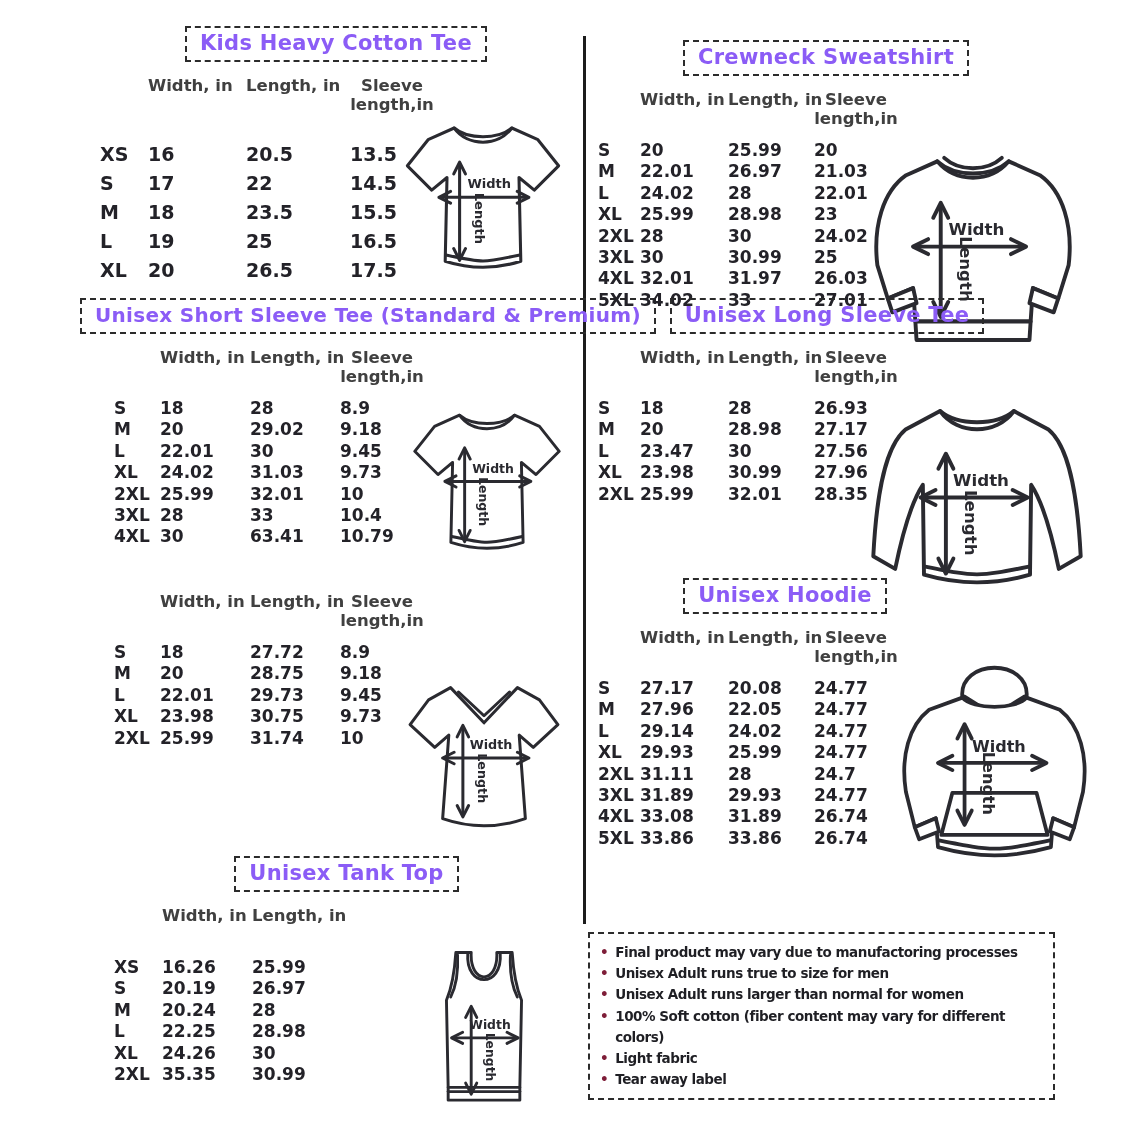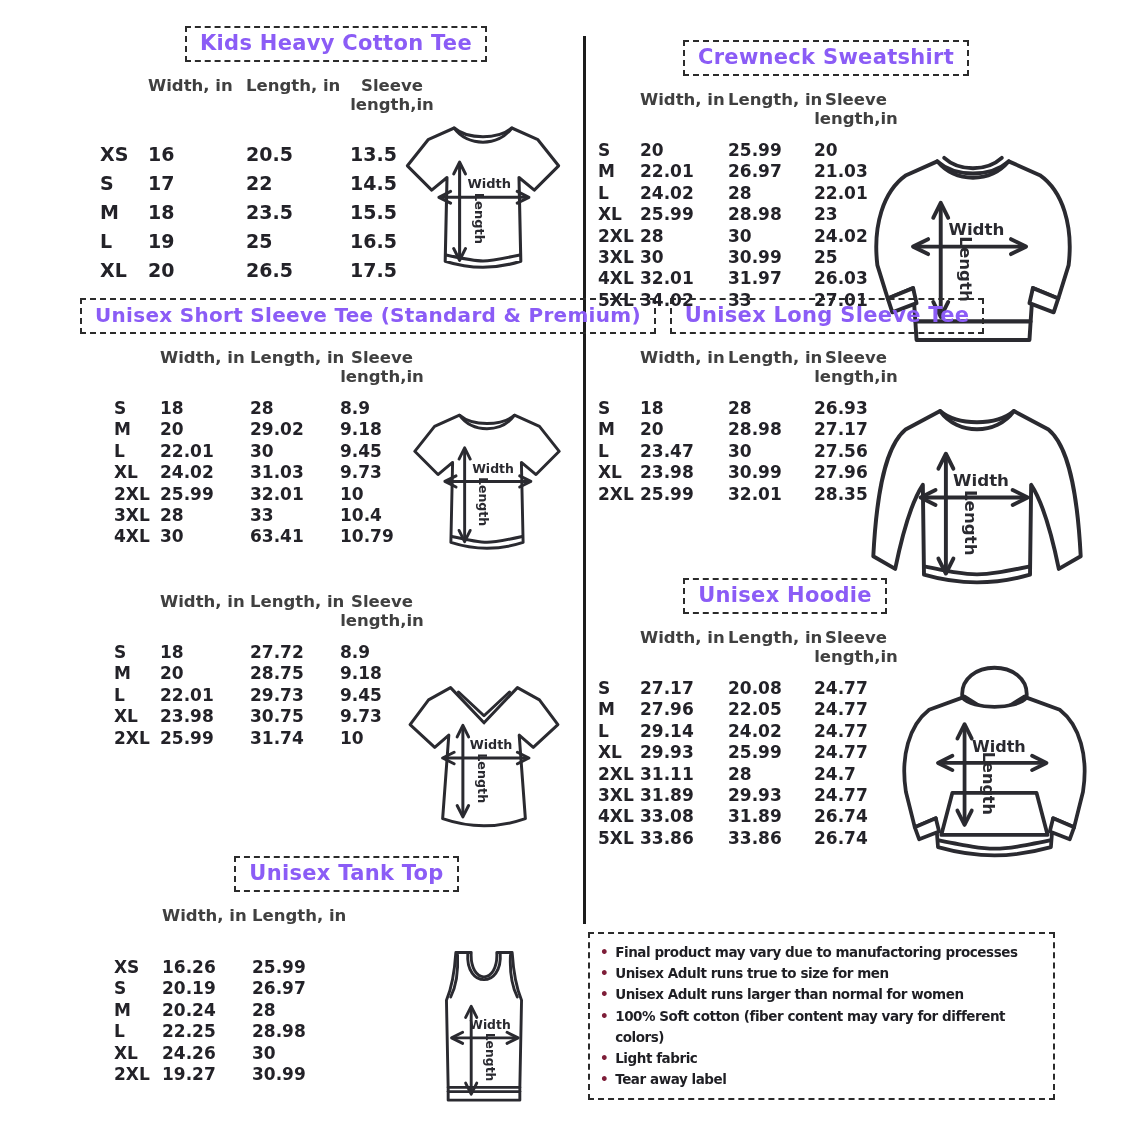--- a/index.html
+++ b/index.html
@@ -266,21 +266,21 @@
           <span class="val">22.25</span>
           <span class="val">28.98</span>
         </div>
         <div class="trow grid-tank">
           <span class="size">XL</span>
           <span class="val">24.26</span>
           <span class="val">30</span>
         </div>
         <div class="trow grid-tank">
           <span class="size">2XL</span>
-          <span class="val">19.27</span>
+          <span class="val">35.35</span>
           <span class="val">30.99</span>
         </div>
       </div>
       <div class="garment" style="left: 340px; top: 88px; width: 128px;">
         <svg viewBox="0 0 150 200">
     <g stroke="#2a2a30" stroke-width="3.4" fill="#ffffff" stroke-linejoin="round" stroke-linecap="round">
       <path d="M42 10 L60 10 C58 48 92 48 90 10 L108 10 C110 40 114 54 119 66 L117 168 33 168 31 66 C36 54 40 40 42 10 Z"></path>
       <path d="M56 11 C53 52 97 52 94 11" fill="none"></path>
       <path d="M44 13 C45 34 42 50 36 62" fill="none"></path>
       <path d="M106 13 C105 34 108 50 114 62" fill="none"></path>

